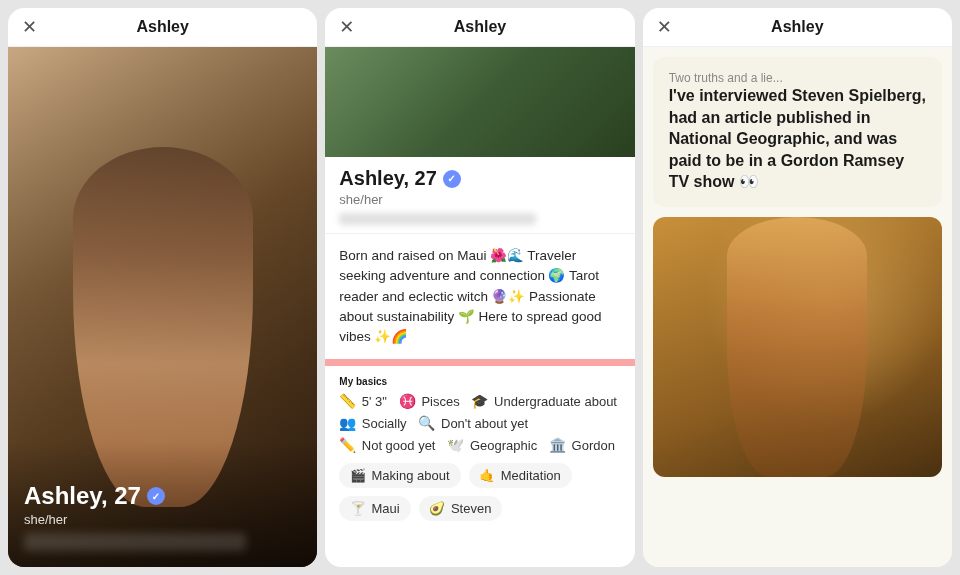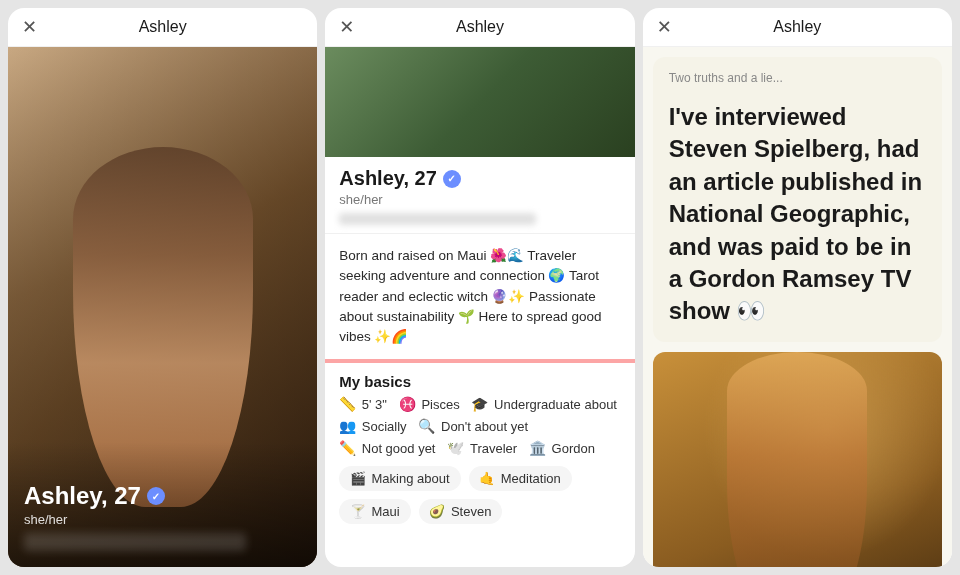--- a/index.html
+++ b/index.html
@@ -30,21 +30,21 @@
       display: flex;
       align-items: center;
       justify-content: center;
       padding: 10px 16px;
       border-bottom: 1px solid #f0f0f0;
       position: relative;
       flex-shrink: 0;
     }
     .card-header-title {
       font-size: 16px;
-      font-weight: 400;
+      font-weight: 700;
       color: #1a1a1a;
     }
     .close-btn {
       position: absolute;
       left: 14px;
       font-size: 18px;
       color: #555;
       cursor: pointer;
       line-height: 1;
     }
@@ -156,29 +156,29 @@
     .blurred-line {
       height: 12px;
       background: #e0e0e0;
       border-radius: 4px;
       margin-top: 6px;
       width: 70%;
       filter: blur(3px);
     }
     .bio-section {
       padding: 12px 14px;
-      border-bottom: 4px solid #fca5a5;
+      border-bottom: 7px solid #fca5a5;
     }
     .bio-text {
       font-size: 13.5px;
       color: #2a2a2a;
       line-height: 1.5;
     }
     .section-title {
-      font-size: 15px;
+      font-size: 10px;
       font-weight: 700;
       color: #1a1a1a;
       padding: 10px 14px 6px;
     }
     .basics-grid {
       padding: 0 14px 10px;
       display: flex;
       flex-wrap: wrap;
       gap: 6px 12px;
     }
@@ -218,24 +218,24 @@
     }
     .truth-card {
       background: #f5f3e8;
       margin: 10px;
       border-radius: 12px;
       padding: 14px 16px;
     }
     .truth-prompt {
       font-size: 12px;
       color: #888;
-      margin-bottom: 16px;
+      margin-bottom: 0;
     }
     .truth-text {
-      font-size: 24px;
+      font-size: 16px;
       font-weight: 700;
       color: #1a1a1a;
       line-height: 1.35;
     }
     .photo-card-3 {
       margin: 0 10px 10px;
       border-radius: 12px;
       overflow: hidden;
       height: 260px;
       background: linear-gradient(135deg, #d4a055 0%, #b07838 40%, #7a5020 100%);
@@ -328,21 +328,21 @@
       <div class="basic-item">
         <span class="basic-icon">🔍</span>
         <span>Don't about yet</span>
       </div>
       <div class="basic-item">
         <span class="basic-icon">✏️</span>
         <span>Not good yet</span>
       </div>
       <div class="basic-item">
         <span class="basic-icon">🕊️</span>
-        <span>Traveler</span>
+        <span>Geographic</span>
       </div>
       <div class="basic-item">
         <span class="basic-icon">🏛️</span>
         <span>Gordon</span>
       </div>
     </div>
     <div class="interests-section">
       <div class="interest-tag">
         <span>🎬</span>
         <span>Making about</span>

